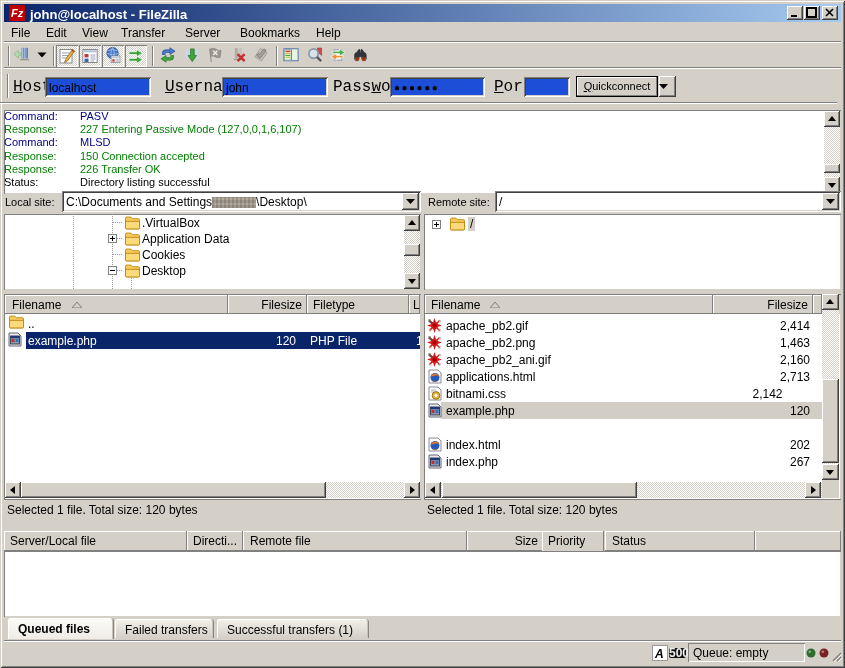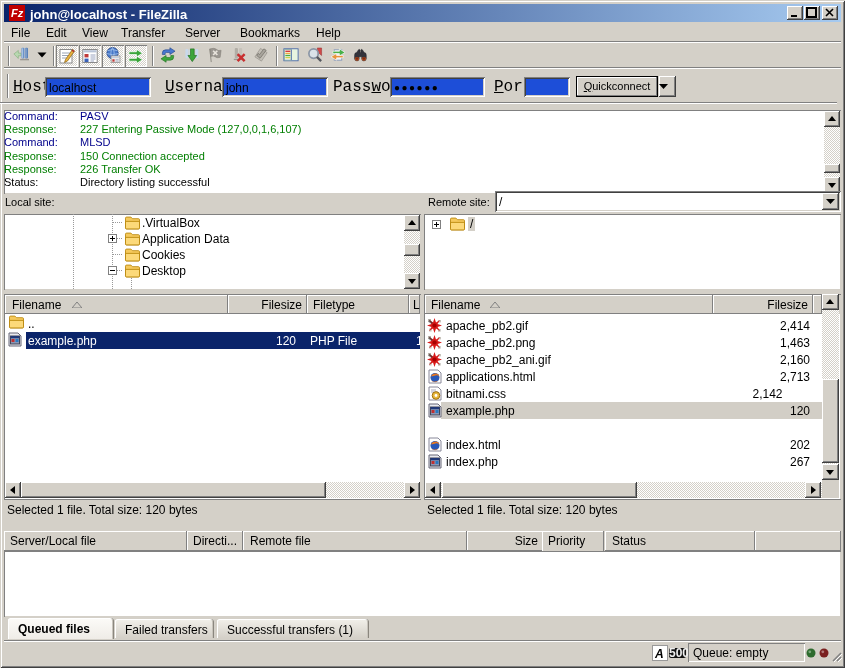--- a/index.html
+++ b/index.html
@@ -276,20 +276,28 @@
     <div class="thumb" style="right:1px;top:54px;width:16px;height:9px"></div>
     <div class="sbtn" style="right:1px;top:67px">
         <svg class="abs" style="left:4px;top:6px" width="8" height="5">
           <path d="M0 0 H8 L4 5 Z" fill="#000"></path>
         </svg>
       </div>
   </div>
 
   <div class="abs sitebar" style="left:4px;width:417px">
     <span class="abs" style="left:1px;top:5px;font-size:11px">Local site:</span>
+    <div class="combo" style="left:58px;width:359px">
+      <span class="cbtxt">C:\Documents and Settings<span style="display:inline-block;width:44px;height:11px;vertical-align:-2px;background-image:repeating-linear-gradient(90deg,#b6b2aa 0 2px,#d2cec6 2px 4px),repeating-linear-gradient(0deg,#c2beb6 0 3px,#d8d4cc 3px 5px);background-blend-mode:multiply"></span>\Desktop\</span>
+      <div class="cbtn">
+          <svg class="abs" style="left:4px;top:6px" width="9" height="6">
+            <path d="M0 0 H9 L4.5 5 Z" fill="#000"></path>
+          </svg>
+        </div>
+    </div>
   </div>
   <div class="abs sitebar" style="left:424px;width:417px">
     <span class="abs" style="left:4px;top:5px;font-size:11px">Remote site:</span>
     <div class="combo" style="left:71px;width:346px">
       <span class="cbtxt">/</span>
       <div class="cbtn">
           <svg class="abs" style="left:4px;top:6px" width="9" height="6">
             <path d="M0 0 H9 L4.5 5 Z" fill="#000"></path>
           </svg>
         </div>

